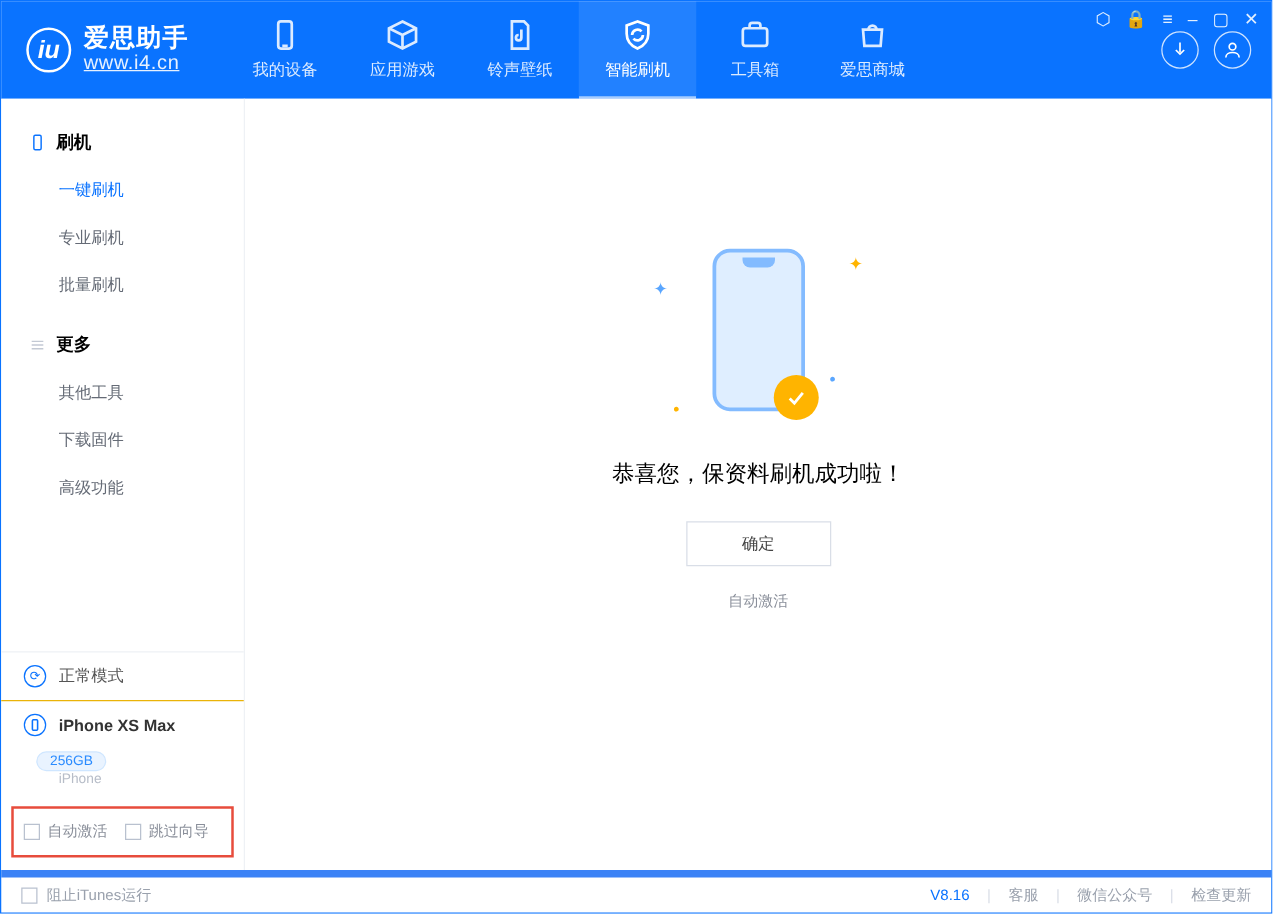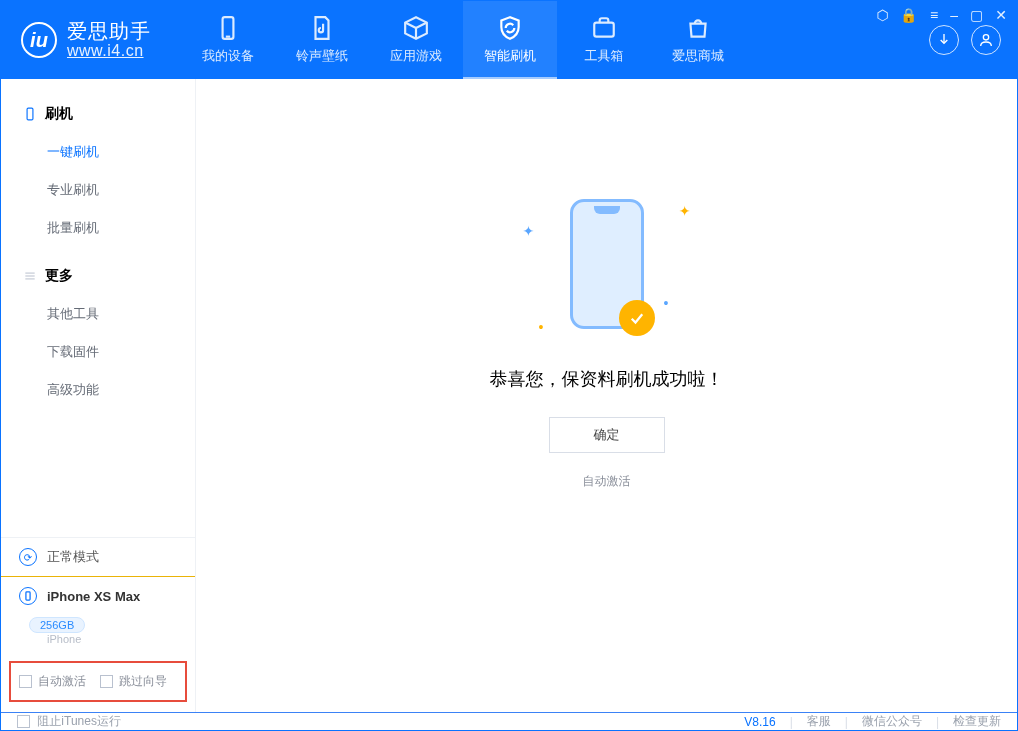--- a/index.html
+++ b/index.html
@@ -16,21 +16,21 @@
   display: flex; align-items: center; padding: 0 16px 0 20px;
   color: #fff;
 }
 .logo-block { display: flex; align-items: center; gap: 10px; margin-right: 30px; cursor: pointer; justify-content: center; }
 .logo-circle {
   width: 36px; height: 36px; border: 2.5px solid #fff; border-radius: 50%;
   display: flex; align-items: center; justify-content: center;
   font-weight: 900; font-size: 20px; color: #fff; font-style: italic;
 }
 .logo-text { display: flex; flex-direction: column; line-height: 1.1; }
-.logo-text .big { font-size: 20px; font-weight: 400; letter-spacing: 1px; }
+.logo-text .big { font-size: 20px; font-weight: 700; letter-spacing: 1px; }
 .logo-text .small { font-size: 16px; opacity: .9; letter-spacing: .5px; text-decoration: underline; }
 
 .nav { display: flex; height: 100%; }
 .nav-item {
   width: 94px; height: 100%; display: flex; flex-direction: column;
   align-items: center; justify-content: center; gap: 6px;
   color: #dcebff; font-size: 13px; cursor: pointer;
 }
 .nav-item.active { background: rgba(255,255,255,.10); color: #fff; box-shadow: inset 0 -2px 0 rgba(255,255,255,.6);}
 .nav-item svg { width: 26px; height: 26px; }
@@ -109,21 +109,21 @@
 
 .main-msg { margin-top: 28px; font-size: 18px; color: #000000; }
 .main-btn {
   margin-top: 26px; padding: 8px 44px; border: 1px solid #d9dee7; background:#fff; font-size:13px; color:#444;
   cursor:pointer;
 }
 .main-link { margin-top: 20px; font-size: 12px; color: #8a8f9a; cursor: pointer; }
 
 
 .statusbar {
-  height: 18px; border-top: 1px solid #3b82f6; display: flex; align-items: center;
+  height: 34px; border-top: 6px solid #3b82f6; display: flex; align-items: center;
   padding: 0 16px; font-size: 12px; color: #9aa1ad;
 }
 .statusbar .left { display:flex; align-items:center; gap:6px;}
 .statusbar .right { margin-left:auto; display:flex; align-items:center; gap:14px; }
 .statusbar .ver { color:#0a73ff; }
 .statusbar .sep { color:#d9dee7; }
 .statusbar .lnk { cursor:pointer; }
 </style>
 </head>
 <body>
@@ -151,31 +151,31 @@
     <div class="nav">
       <div class="nav-item">
         <svg viewBox="0 0 24 24" fill="none" stroke="currentColor" stroke-width="2">
             <rect x="7" y="2" width="10" height="20" rx="2"></rect>
             <line x1="10" y1="20" x2="14" y2="20"></line>
           </svg>
         <span>我的设备</span>
       </div>
       <div class="nav-item">
         <svg viewBox="0 0 24 24" fill="none" stroke="currentColor" stroke-width="2">
+            <path d="M12 2 22 7v10l-10 5L2 17V7z"></path>
+            <path d="M2 7l10 5 10-5M12 22V12"></path>
+          </svg>
+        <span>应用游戏</span>
+      </div>
+      <div class="nav-item">
+        <svg viewBox="0 0 24 24" fill="none" stroke="currentColor" stroke-width="2">
             <path d="M6 2h9l3 3v17H6z"></path>
             <path d="M13 8v6a2 2 0 1 1-2-2"></path>
           </svg>
         <span>铃声壁纸</span>
-      </div>
-      <div class="nav-item">
-        <svg viewBox="0 0 24 24" fill="none" stroke="currentColor" stroke-width="2">
-            <path d="M12 2 22 7v10l-10 5L2 17V7z"></path>
-            <path d="M2 7l10 5 10-5M12 22V12"></path>
-          </svg>
-        <span>应用游戏</span>
       </div>
       <div class="nav-item active">
         <svg viewBox="0 0 24 24" fill="none" stroke="currentColor" stroke-width="2">
             <path d="M12 2 4 5v6c0 5 3.5 9 8 11 4.5-2 8-6 8-11V5z"></path>
             <path d="M8 12a4 4 0 0 1 7-2.6M16 12a4 4 0 0 1-7 2.6"></path>
           </svg>
         <span>智能刷机</span>
       </div>
       <div class="nav-item">
         <svg viewBox="0 0 24 24" fill="none" stroke="currentColor" stroke-width="2">

